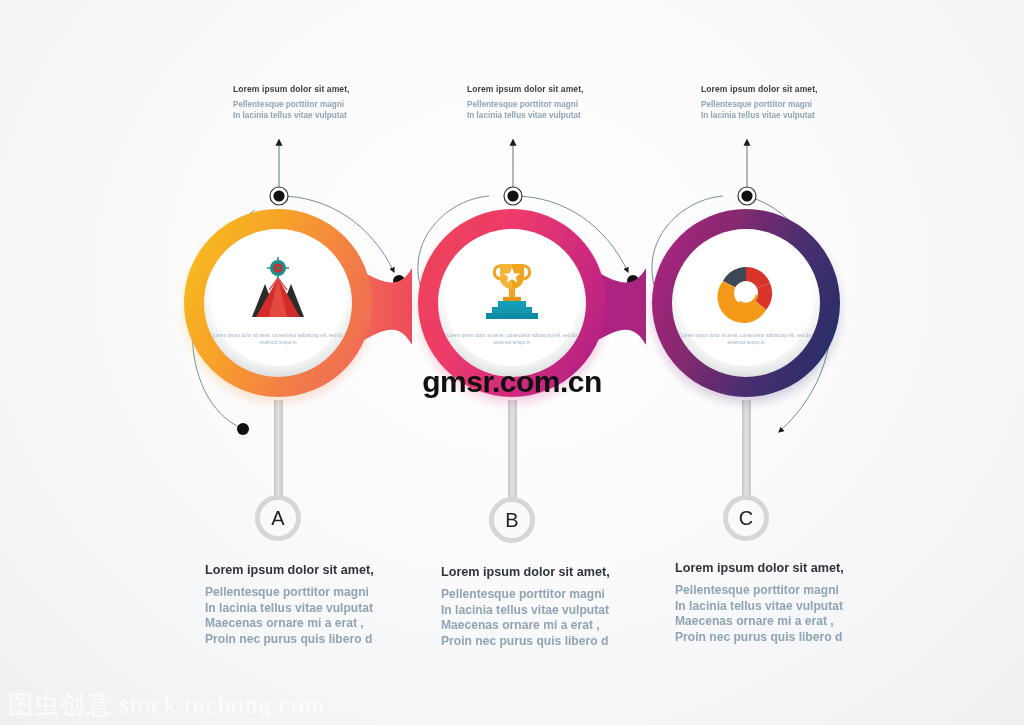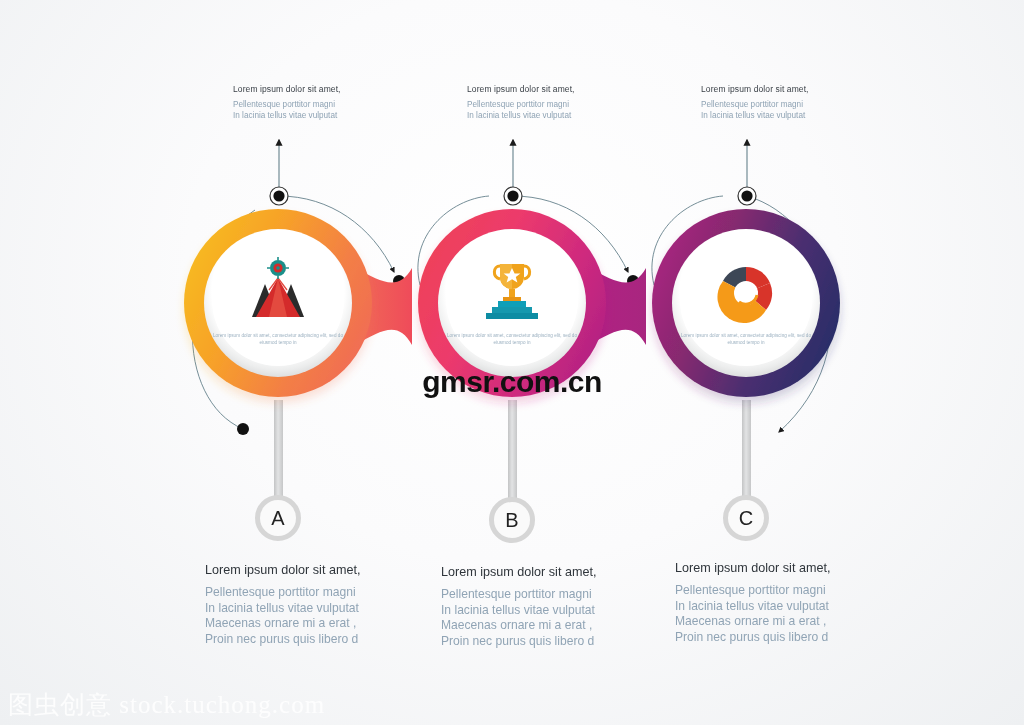--- a/index.html
+++ b/index.html
@@ -5,21 +5,21 @@
   * { margin:0; padding:0; box-sizing:border-box; }
   html,body { width:1024px; height:725px; overflow:hidden; }
   body {
     font-family:"Liberation Sans", sans-serif;
     background:radial-gradient(ellipse at 50% 38%, #ffffff 0%, #fbfbfc 45%, #eef0f2 100%);
     position:relative;
   }
   #stage { position:absolute; inset:0; width:1024px; height:725px; }
   svg.layer { position:absolute; left:0; top:0; width:1024px; height:725px; }
 
-  .txt { position:absolute; }
+  .txt { position:absolute;font-weight:bold; }
   .top-head {
     font-size:8.5px; color:#3a4047; letter-spacing:.1px; white-space:nowrap; line-height:12px;
   }
   .top-body {
     font-size:8.2px; color:#8fa3b4; line-height:11px; white-space:nowrap; margin-top:4px;
   }
   .bot-head { font-size:12.6px; color:#2f353b; white-space:nowrap; line-height:17px; }
   .bot-body { font-size:12.1px; color:#90a4b5; line-height:15.6px; white-space:nowrap; margin-top:6px; }
 
   .inner-note {

